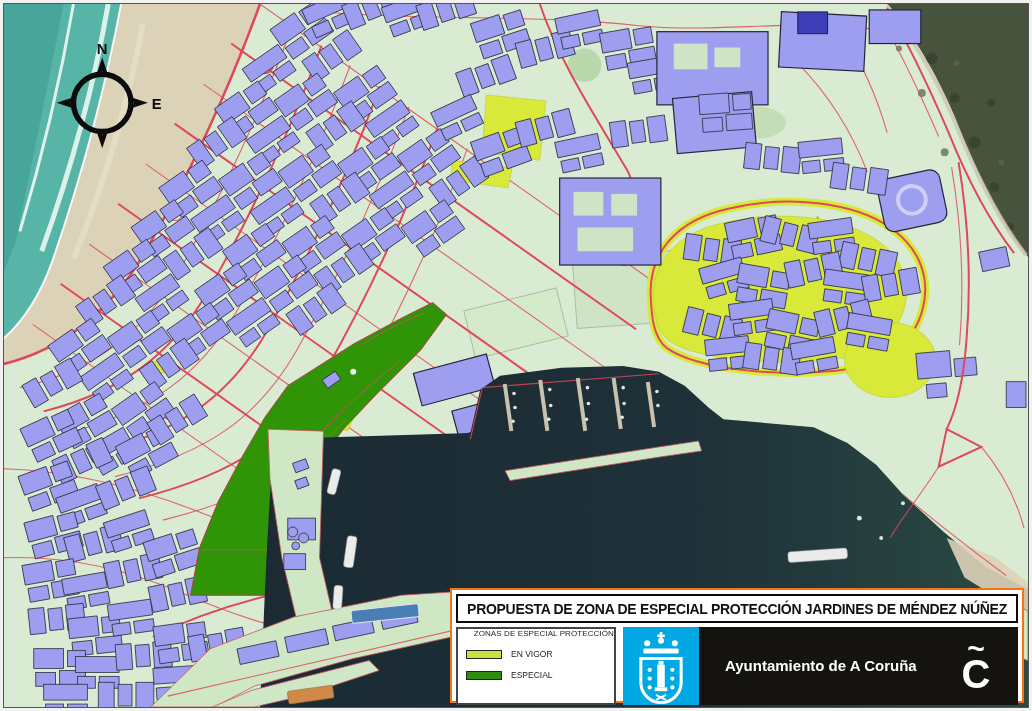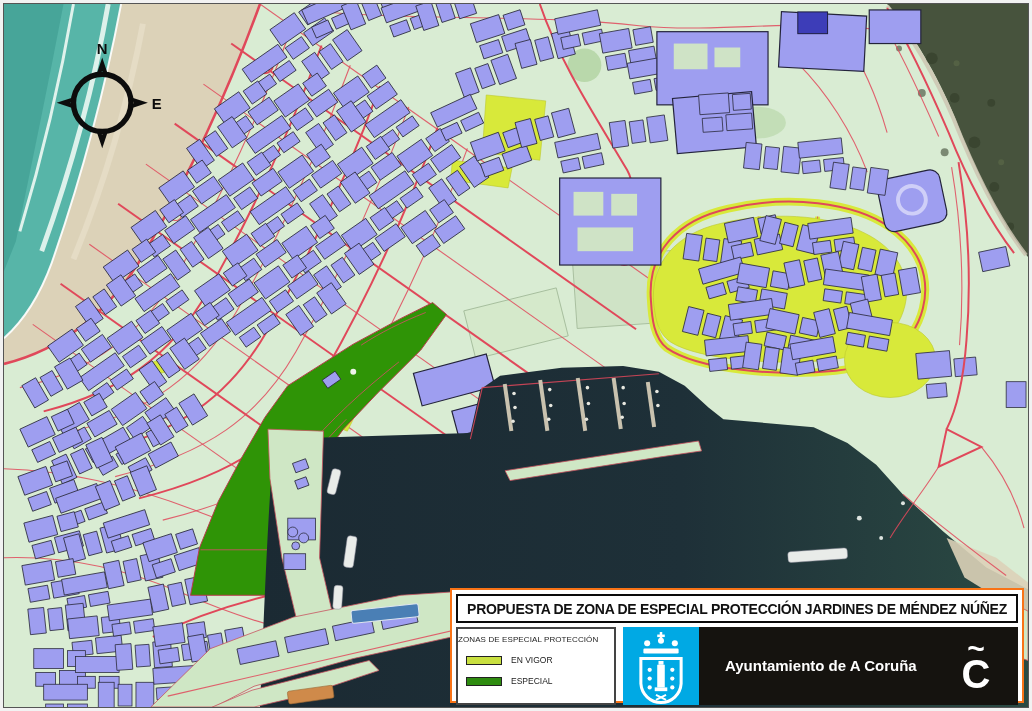--- a/index.html
+++ b/index.html
@@ -25,21 +25,21 @@
   .ship{fill:#e9ece9;stroke:#8a8a99;stroke-width:.5;}
   .yz{fill:var(--zone_vigor);stroke:#bcc82e;stroke-width:.6;}
 
   
   .panel{position:absolute;left:446px;top:584px;right:4px;bottom:4px;background:#fff;
          border:2px solid #f97316;padding:4px;box-sizing:border-box;}
   .ptitle{height:25px;border:2px solid #0a0a0a;display:flex;align-items:center;justify-content:center;
           font-weight:bold;font-size:14px;letter-spacing:-.3px;white-space:nowrap;color:#111;}
   .prow{display:flex;gap:7px;margin-top:4px;height:78px;}
   .legend{width:160px;box-sizing:border-box;border:2px solid #444;background:#fff;}
-  .legend-title{text-align:left;margin-top:6px;font-size:8px;color:#222;letter-spacing:.1px;}
+  .legend-title{text-align:right;font-size:8px;color:#222;letter-spacing:.1px;}
   .lrow{display:flex;align-items:center;margin:11px 0 0 8px;}
   .swatch{width:36px;height:9px;border:1px solid #222;box-sizing:border-box;}
   .llabel{margin-left:9px;font-size:8.5px;color:#222;}
   .logo{flex:1;display:flex;border-radius:25px;}
   .crest{width:76px;background:var(--logo_cyan);display:flex;align-items:center;justify-content:center;}
   .blackbar{flex:1;background:#15130f;display:flex;align-items:center;color:#fff;}
   .orgtext{margin-left:26px;font-weight:bold;font-size:15px;line-height:1.3;flex:1;}
   .cmark{width:84px;display:flex;flex-direction:column;align-items:center;justify-content:center;
          color:#fff;font-weight:bold;}
   .tilde{font-size:30px;line-height:14px;height:15px;}

